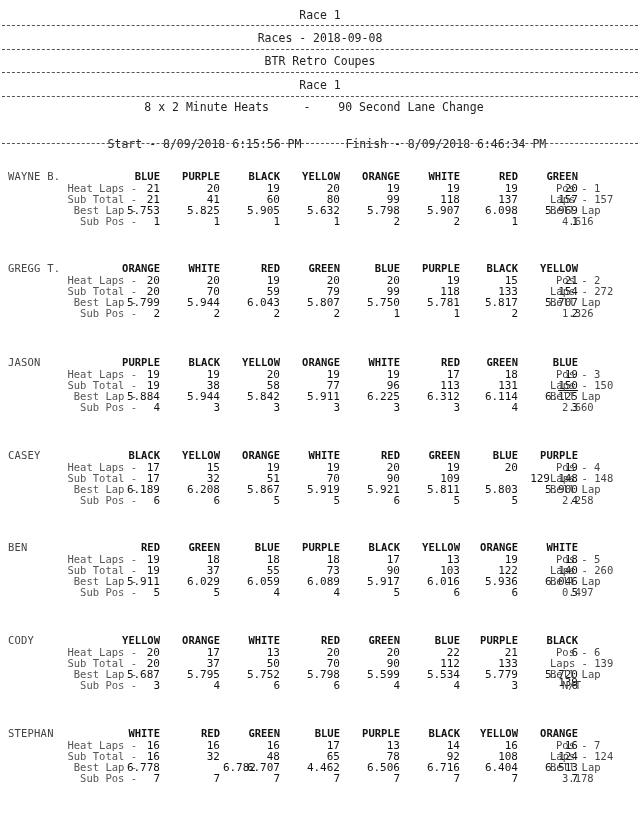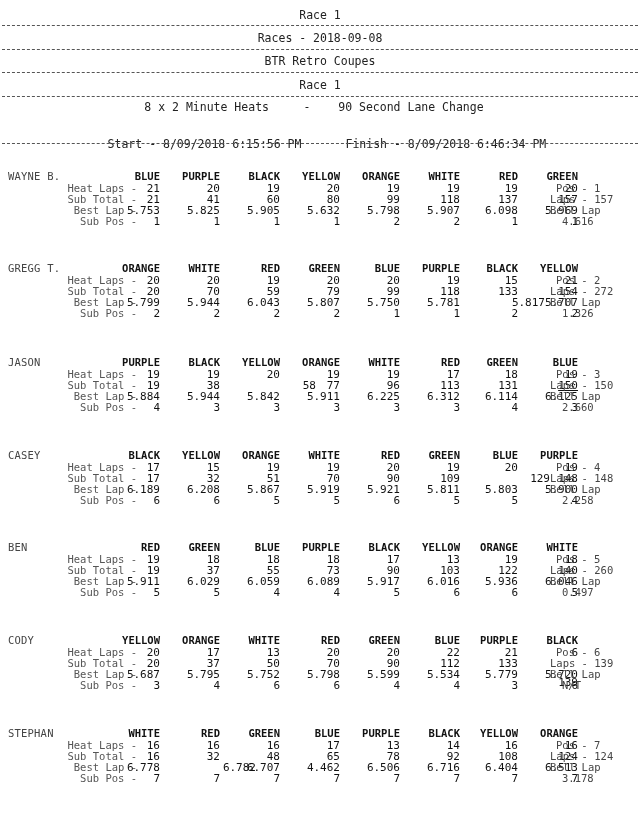--- a/index.html
+++ b/index.html
@@ -136,21 +136,21 @@
       <div class="cell" style="top:23px; left:400px;">118</div>
       <div class="cell" style="top:23px; left:458px;">133</div>
       <div class="cell" style="top:23px; left:518px;">154</div>
       <div class="rowlabel" style="top:34px;">Best Lap -</div>
       <div class="cell" style="top:34px; left:100px;">5.799</div>
       <div class="cell" style="top:34px; left:160px;">5.944</div>
       <div class="cell" style="top:34px; left:220px;">6.043</div>
       <div class="cell" style="top:34px; left:280px;">5.807</div>
       <div class="cell" style="top:34px; left:340px;">5.750</div>
       <div class="cell" style="top:34px; left:400px;">5.781</div>
-      <div class="cell" style="top:34px; left:458px;margin-left:27px;">5.817</div>
+      <div class="cell" style="top:34px; left:458px;">5.817</div>
       <div class="cell" style="top:34px; left:518px;">5.707</div>
       <div class="rowlabel" style="top:45px;">Sub Pos -</div>
       <div class="cell" style="top:45px; left:100px;">2</div>
       <div class="cell" style="top:45px; left:160px;">2</div>
       <div class="cell" style="top:45px; left:220px;">2</div>
       <div class="cell" style="top:45px; left:280px;">2</div>
       <div class="cell" style="top:45px; left:340px;">1</div>
       <div class="cell" style="top:45px; left:400px;">1</div>
       <div class="cell" style="top:45px; left:458px;">2</div>
       <div class="cell" style="top:45px; left:518px;">2</div>
@@ -174,21 +174,21 @@
       <div class="cell" style="top:12px; left:160px;">19</div>
       <div class="cell" style="top:12px; left:220px;">20</div>
       <div class="cell" style="top:12px; left:280px;">19</div>
       <div class="cell" style="top:12px; left:340px;">19</div>
       <div class="cell" style="top:12px; left:400px;">17</div>
       <div class="cell" style="top:12px; left:458px;">18</div>
       <div class="cell" style="top:12px; left:518px;">19</div>
       <div class="rowlabel" style="top:23px;">Sub Total -</div>
       <div class="cell" style="top:23px; left:100px;">19</div>
       <div class="cell" style="top:23px; left:160px;">38</div>
-      <div class="cell" style="top:23px; left:220px;padding-left:36px;">58</div>
+      <div class="cell" style="top:23px; left:220px;">58</div>
       <div class="cell" style="top:23px; left:280px;">77</div>
       <div class="cell" style="top:23px; left:340px;">96</div>
       <div class="cell" style="top:23px; left:400px;">113</div>
       <div class="cell" style="top:23px; left:458px;">131</div>
       <div class="cell" style="top:23px; left:518px;text-decoration:underline;">150</div>
       <div class="rowlabel" style="top:34px;">Best Lap -</div>
       <div class="cell" style="top:34px; left:100px;">5.884</div>
       <div class="cell" style="top:34px; left:160px;">5.944</div>
       <div class="cell" style="top:34px; left:220px;">5.842</div>
       <div class="cell" style="top:34px; left:280px;">5.911</div>

